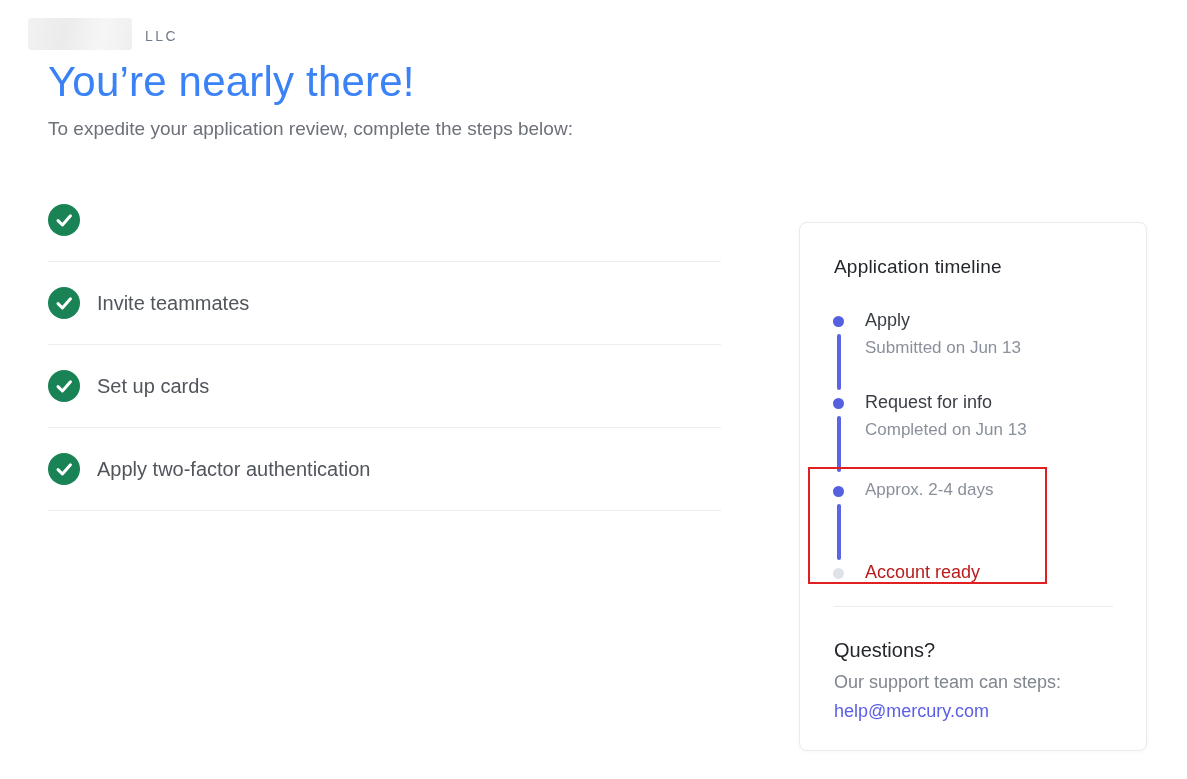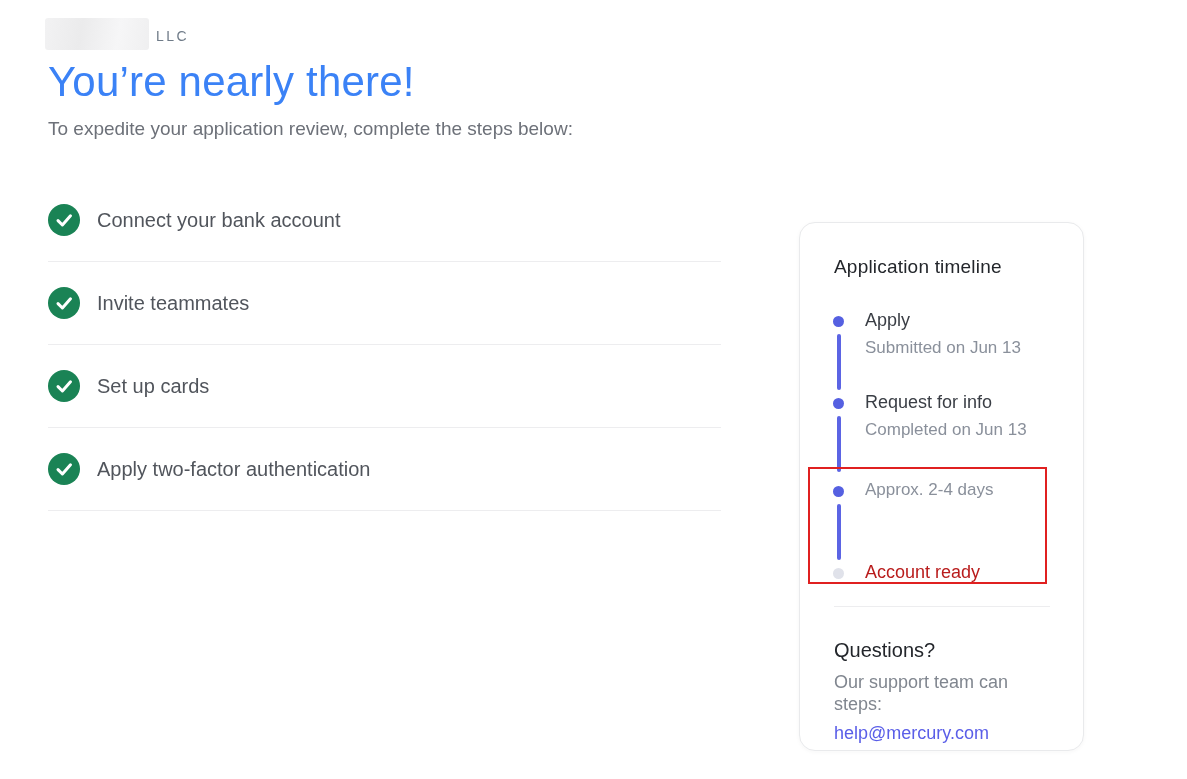--- a/index.html
+++ b/index.html
@@ -10,24 +10,24 @@
     position: relative;
     width: 1187px;
     height: 779px;
     background: #ffffff;
     overflow: hidden;
   }
 
   
   .brand {
     position: absolute;
-    left: 45px; top: 18px;
+    left: 28px; top: 18px;
     display: flex;
     align-items: center;
-    gap: 7px;
+    gap: 13px;
   }
   .brand-redacted {
     width: 104px; height: 32px;
     border-radius: 3px;
     background: linear-gradient(100deg, #f2f2f3 0%, #ebebec 35%, #f6f6f7 70%, #efeff0 100%);
     filter: blur(0.4px);
   }
   .brand-suffix {
     font-size: 14px;
     letter-spacing: 2.5px;
@@ -80,24 +80,24 @@
   .check-label {
     font-size: 20px;
     line-height: 26px;
     color: #51555c;
   }
 
   
   .card {
     position: absolute;
     left: 799px; top: 222px;
-    width: 285px; height: 529px;
+    width: 348px; height: 529px;
     background: #ffffff;
     border: 1px solid #e9eaec;
-    border-radius: 16px;
+    border-radius: 8px;
     box-shadow: 0 1px 4px rgba(40, 44, 63, 0.04);
   }
   .card-title {
     position: absolute;
     left: 34px; top: 33px;
     font-size: 19px;
     font-weight: 400;
     color: #23262b;
     letter-spacing: 0.2px;
   }
@@ -194,21 +194,20 @@
   <h1 class="headline">You’re nearly there!</h1>
   <p class="subtitle">To expedite your application review, complete the steps below:</p>
 
   <ul class="checklist">
     <li class="check-item">
       <span class="check-circle">
         <svg width="32" height="32" viewBox="0 0 32 32">
             <path d="M10 16.6 L14.4 21 L22.5 11.8" fill="none" stroke="#ffffff" stroke-width="3" stroke-linecap="round" stroke-linejoin="round"></path>
           </svg>
       </span>
-      <span class="check-label">Connect your bank account</span>
     </li>
     <li class="check-item">
       <span class="check-circle">
         <svg width="32" height="32" viewBox="0 0 32 32">
             <path d="M10 16.6 L14.4 21 L22.5 11.8" fill="none" stroke="#ffffff" stroke-width="3" stroke-linecap="round" stroke-linejoin="round"></path>
           </svg>
       </span>
       <span class="check-label">Invite teammates</span>
     </li>
     <li class="check-item">

